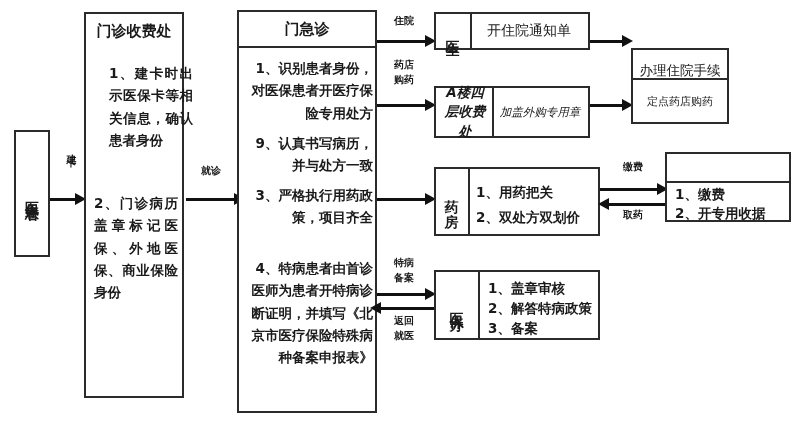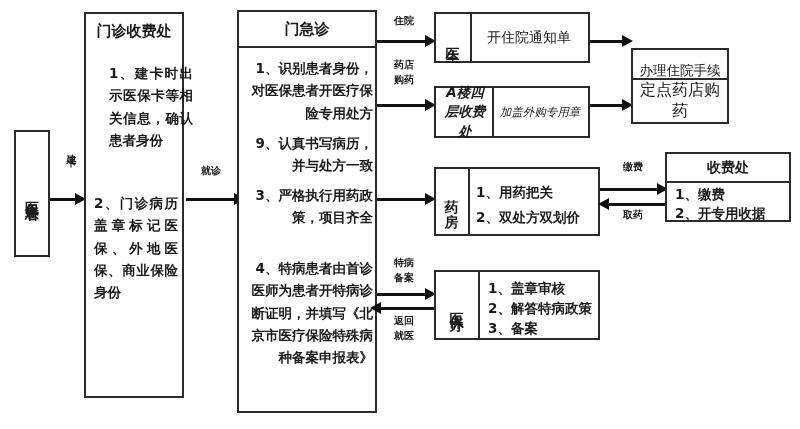--- a/index.html
+++ b/index.html
@@ -140,21 +140,21 @@
     <div class="body-text" style="left:8px; top:45px; width:126px;">1、识别患者身份，对医保患者开医疗保险专用处方</div>
     <div class="body-text" style="left:8px; top:120px; width:126px;">9、认真书写病历，并与处方一致</div>
     <div class="body-text" style="left:8px; top:172px; width:126px;">3、严格执行用药政策，项目齐全</div>
     <div class="body-text" style="left:8px; top:245px; width:126px;">4、特病患者由首诊医师为患者开特病诊断证明，并填写《北京市医疗保险特殊病种备案申报表》</div>
   </div>
 
   <div class="edge-label" style="left:379px; top:14px; width:50px;">住院</div>
   <div class="arrow-h" style="left:377px; top:40px; width:50px;"></div>
   <div class="arrow-head-r" style="left:425px; top:35px;"></div>
 
-  <div class="box" style="left:434px; top:12px; width:156px; height:51px;">
+  <div class="box" style="left:434px; top:12px; width:156px; height:38px;">
     <div class="divider" style="left:34px;"></div>
     <div class="cellbox vert" style="left:0; top:0; width:34px; height:100%; font-size:14px; font-weight:bold;">医生</div>
     <div class="cellbox" style="left:34px; top:0; right:0; height:100%; font-size:14px;">开住院通知单</div>
   </div>
 
   <div class="arrow-h" style="left:590px; top:40px; width:34px;"></div>
   <div class="arrow-head-r" style="left:622px; top:35px;"></div>
 
   <div class="box" style="left:631px; top:12px; width:98px; height:46px;margin-top:36px;">
     <div class="cellbox" style="left:0; top:0; right:0; height:100%; font-size:13.5px;">办理住院手续</div>
@@ -168,21 +168,21 @@
   <div class="box" style="left:434px; top:86px; width:156px; height:52px;font-style:italic;">
     <div class="divider" style="left:56px;"></div>
     <div class="cellbox body-text" style="left:2px; top:0; width:54px; height:100%; font-size:13.5px; line-height:1.45; font-weight:bold; padding:0 2px;">A楼四层收费处</div>
     <div class="cellbox" style="left:56px; top:0; right:0; height:100%; font-size:11.5px;">加盖外购专用章</div>
   </div>
 
   <div class="arrow-h" style="left:590px; top:104px; width:34px;"></div>
   <div class="arrow-head-r" style="left:622px; top:99px;"></div>
 
   <div class="box" style="left:631px; top:78px; width:98px; height:46px;">
-    <div class="cellbox" style="left:0; top:0; right:0; height:100%; font-size:16px;">定点药店购药</div>
+    <div class="cellbox" style="left:0; top:0; right:0; height:100%; font-size:11px;">定点药店购药</div>
   </div>
 
   <div class="arrow-h" style="left:377px; top:198px; width:50px;"></div>
   <div class="arrow-head-r" style="left:425px; top:193px;"></div>
 
   <div class="box" style="left:434px; top:167px; width:166px; height:69px;">
     <div class="divider" style="left:32px;"></div>
     <div class="cellbox vert" style="left:0; top:0; width:32px; height:100%; font-size:14px; font-weight:bold; letter-spacing:14px;">药房</div>
     <div class="num-list" style="left:40px; top:11px;">1、用药把关</div>
     <div class="num-list" style="left:40px; top:36px;">2、双处方双划价</div>
@@ -190,21 +190,20 @@
 
   <div class="edge-label" style="left:608px; top:160px; width:50px;">缴费</div>
   <div class="arrow-h" style="left:600px; top:188px; width:60px;"></div>
   <div class="arrow-head-r" style="left:657px; top:183px;"></div>
 
   <div class="arrow-h" style="left:608px; top:203px; width:58px;"></div>
   <div class="arrow-head-l" style="left:598px; top:198px;"></div>
   <div class="edge-label" style="left:608px; top:208px; width:50px;">取药</div>
 
   <div class="box" style="left:665px; top:152px; width:126px; height:70px;">
-    <div class="title" style="top:5px; font-size:14px;">收费处</div>
     <div class="hdr-rule" style="top:27px;"></div>
     <div class="num-list" style="left:8px; top:28px;">1、缴费</div>
     <div class="num-list" style="left:8px; top:47px;">2、开专用收据</div>
   </div>
 
   <div class="edge-label" style="left:379px; top:256px; width:50px;">特病
 备案</div>
   <div class="arrow-h" style="left:377px; top:293px; width:50px;"></div>
   <div class="arrow-head-r" style="left:425px; top:288px;"></div>
 

